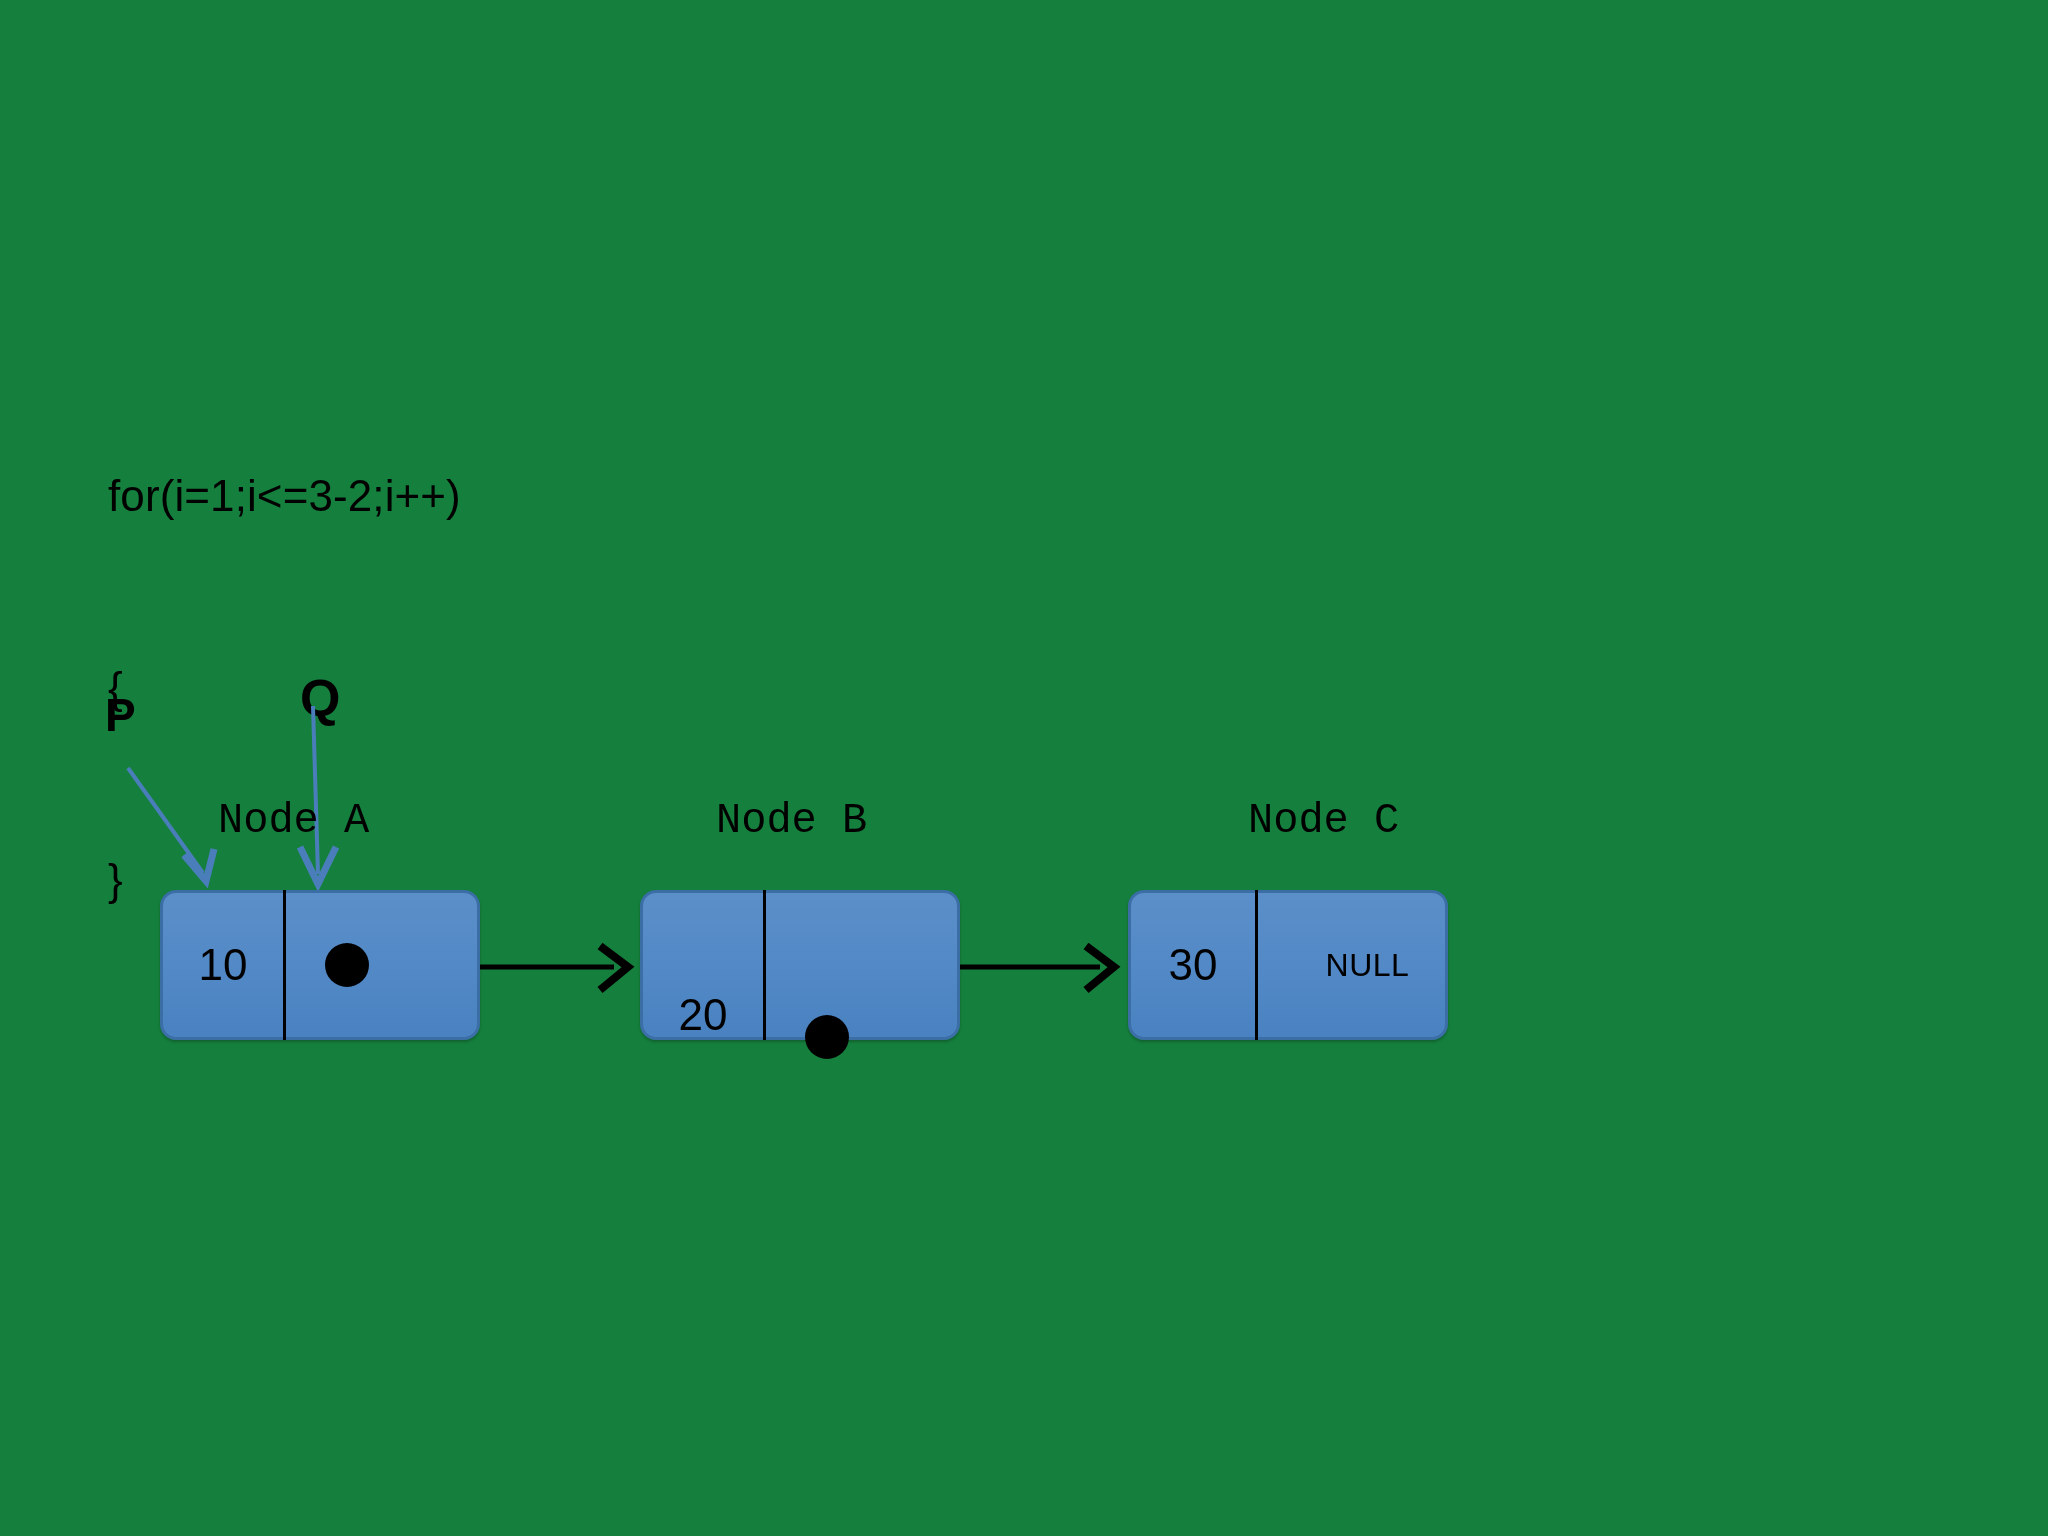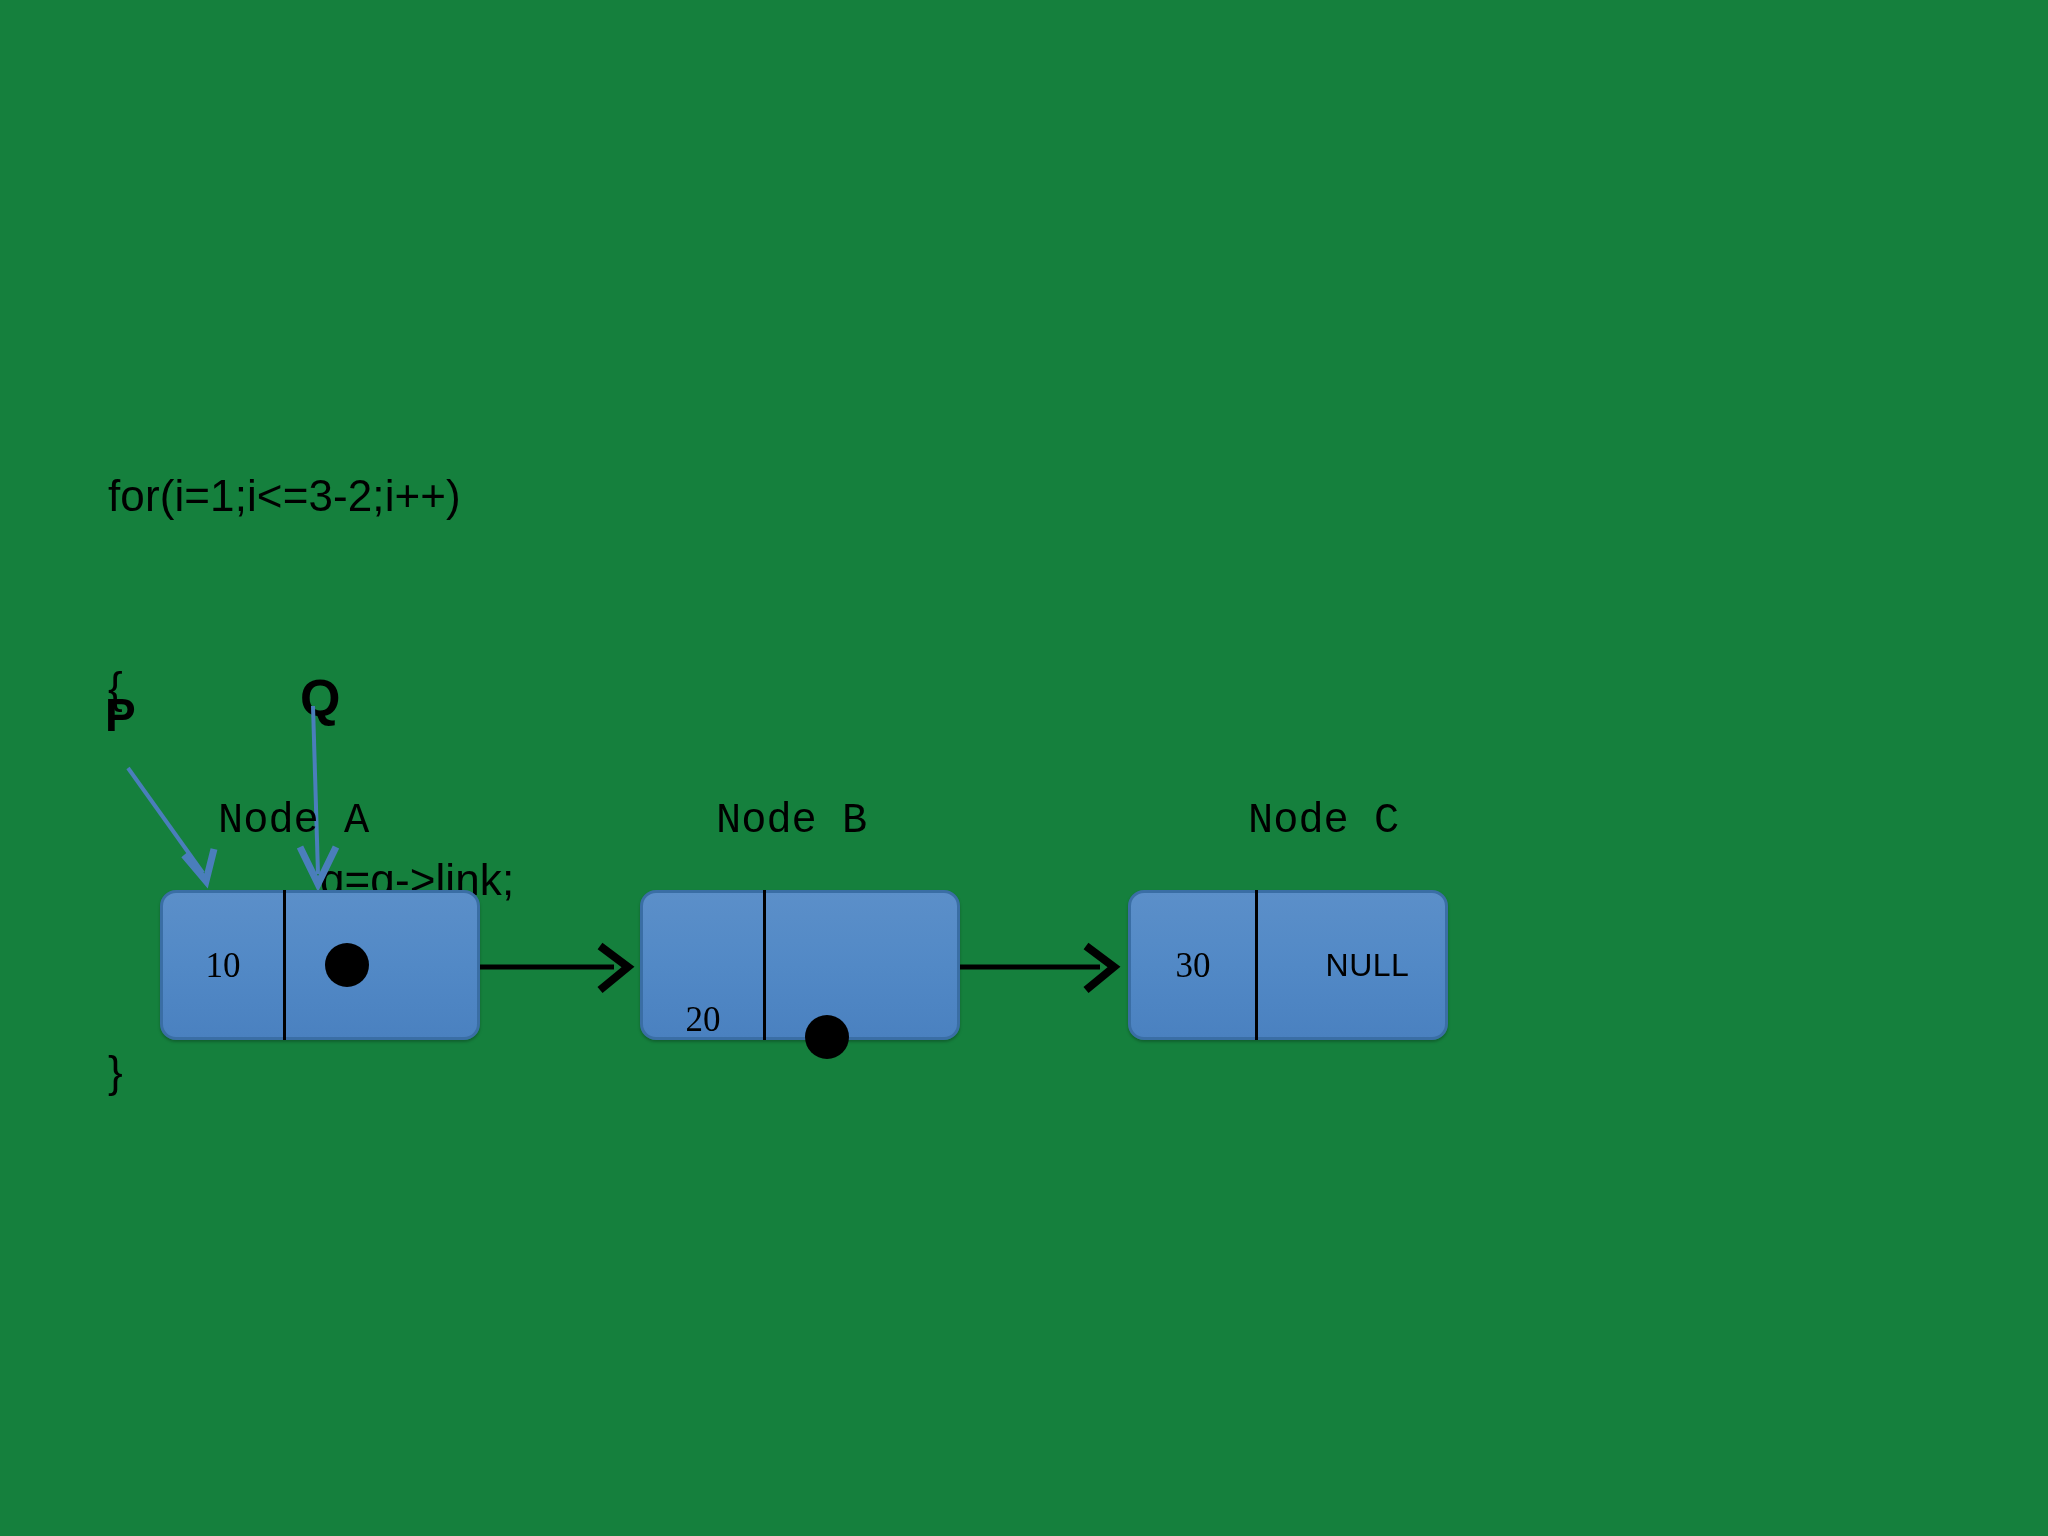--- a/index.html
+++ b/index.html
@@ -123,23 +123,23 @@
 
   .node-link {
     flex: 1;
     display: flex;
     align-items: center;
     justify-content: center;
     position: relative;
   }
 
   .data-value {
-    font-size: 35px;
-    color: #000000;
-    font-family: Liberation Serif, serif;
+    font-size: 44px;
+    color: #000000;
+    font-family: Liberation Sans, sans-serif;
     line-height: 1;
   }
 
   .null-value {
     font-size: 32px;
     color: #000000;
     font-family: "Liberation Sans", sans-serif;
     line-height: 1;
     letter-spacing: 0.5px;
   }
@@ -156,21 +156,20 @@
   }
 </style>
 </head>
 <body>
 
 <div class="slide">
 
   <div class="code-block">
     <span class="code-line">for(i=1;i&lt;=3-2;i++)</span>
     <span class="code-line">{</span>
-    <span class="code-line indent">q=q-&gt;link;</span>
     <span class="code-line">}</span>
   </div>
 
   <div class="ptr-label" id="ptr-p">P</div>
   <div class="ptr-label" id="ptr-q">Q</div>
 
   <svg class="arrow-layer" width="2048" height="1536" viewBox="0 0 2048 1536">
 
     <g>
       <line x1="128" y1="768" x2="203" y2="873" stroke="#4a7ebb" stroke-width="4"></line>

